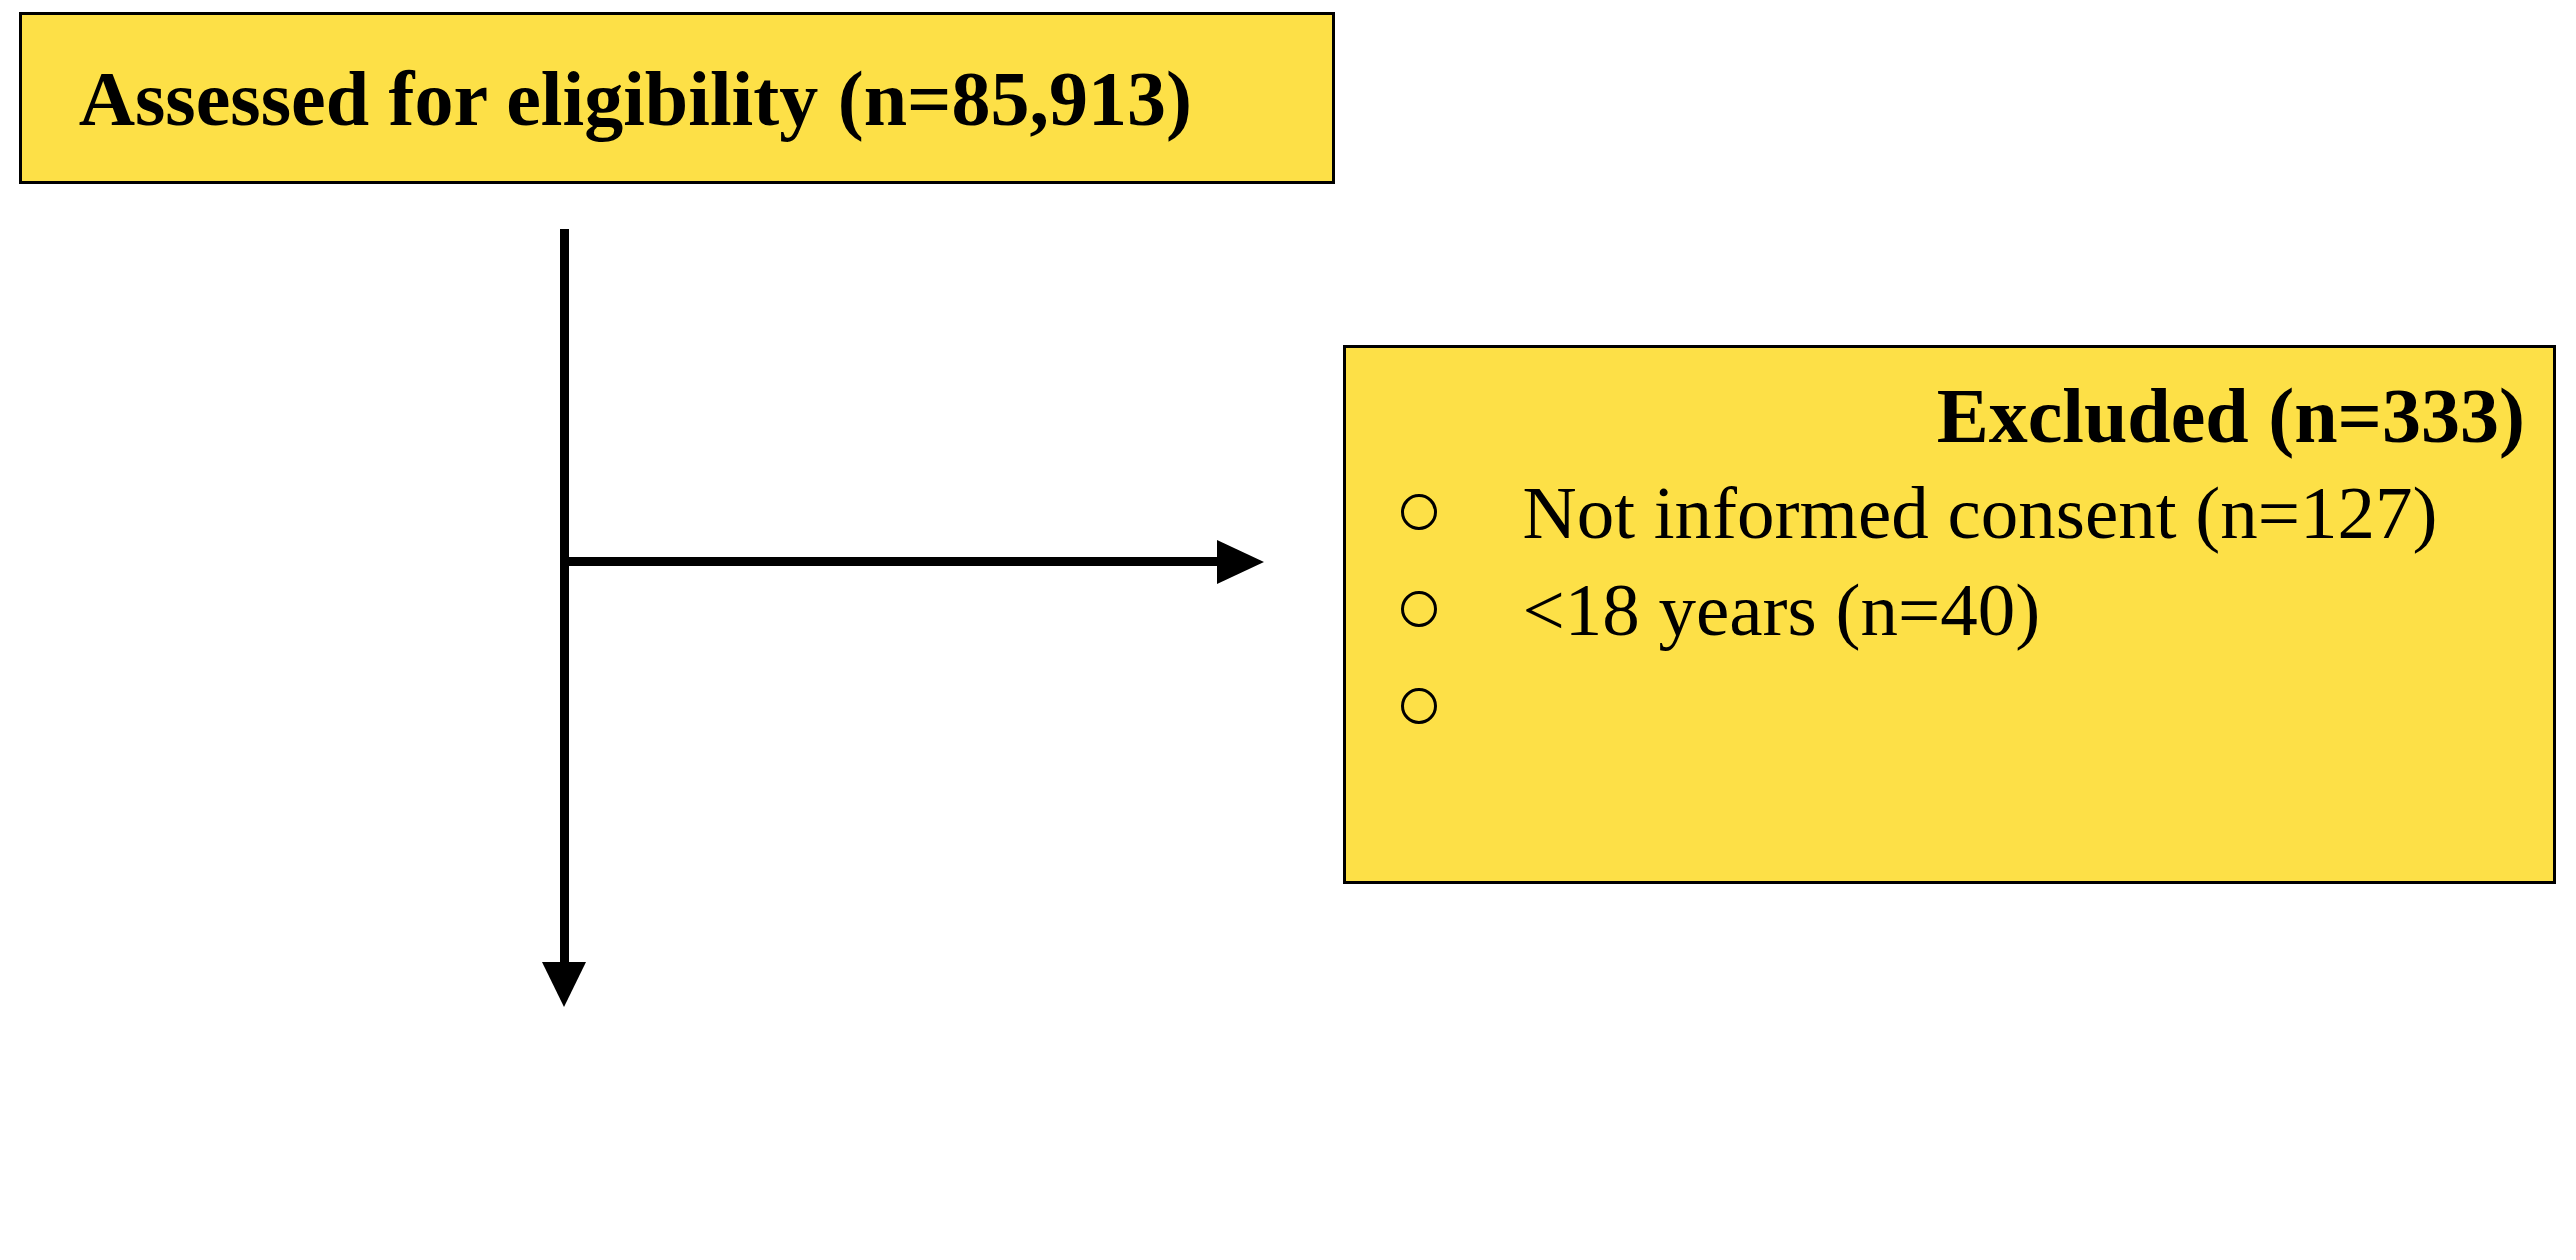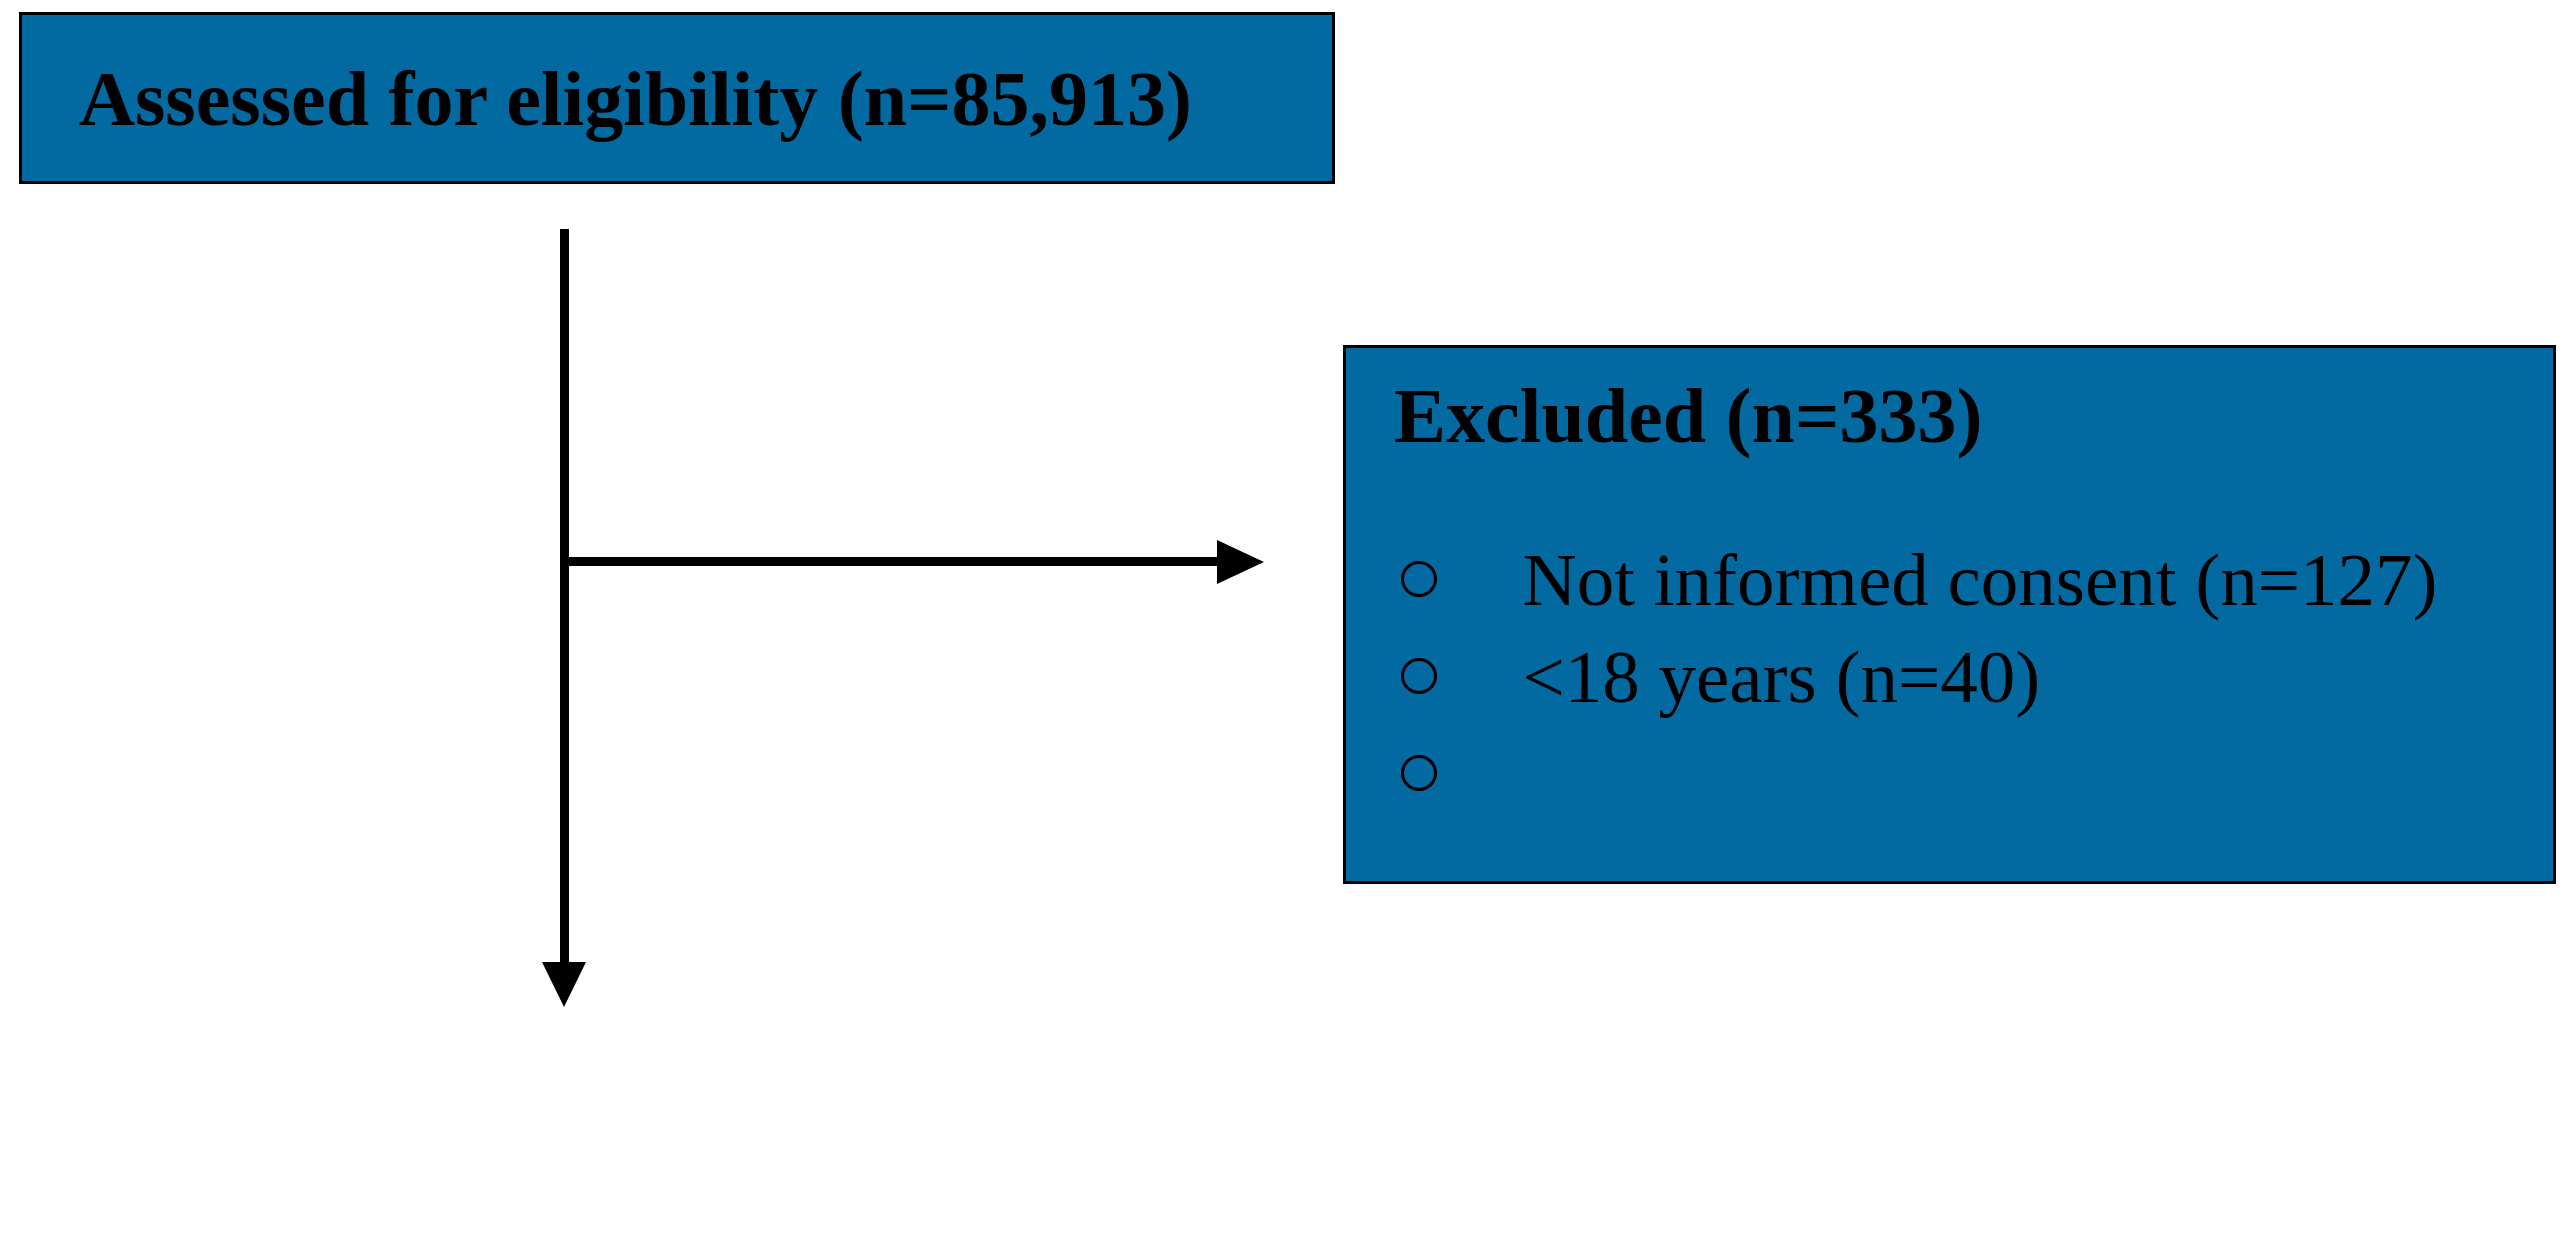--- a/index.html
+++ b/index.html
@@ -12,22 +12,23 @@
     width: 2576px;
     height: 1260px;
     background: #ffffff;
     font-family: "Liberation Serif", "DejaVu Serif", serif;
     color: #000000;
     overflow: hidden;
   }
   .flow-box {
     position: absolute;
     border: 3.7px solid #000000;
-    background: #0369a1;
+    background: #fde047;
     box-sizing: border-box;
+    text-align: right;
   }
   .box-assessed {
     left: 18.7px;
     top: 12px;
     width: 1316px;
     height: 172px;
     display: flex;
     align-items: center;
     padding-left: 57px;
   }
@@ -47,21 +48,20 @@
     height: 539px;
     padding: 18.7px 28px 0 48px;
   }
   .box-heading {
     font-size: 78px;
     font-weight: bold;
     line-height: 97px;
     white-space: nowrap;
   }
   .excl-list {
-    margin-top: 67px;
   }
   .excl-item {
     display: flex;
     align-items: center;
     height: 97px;
     font-size: 75px;
     line-height: 97px;
     white-space: nowrap;
   }
   .bullet-circle {

